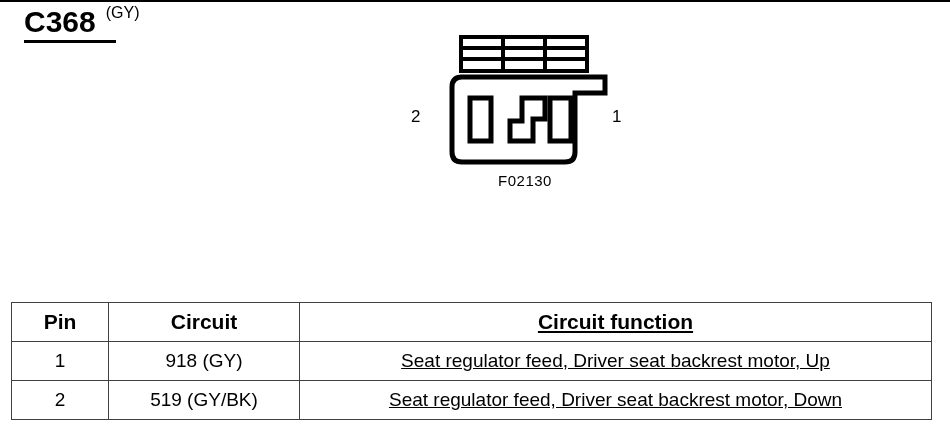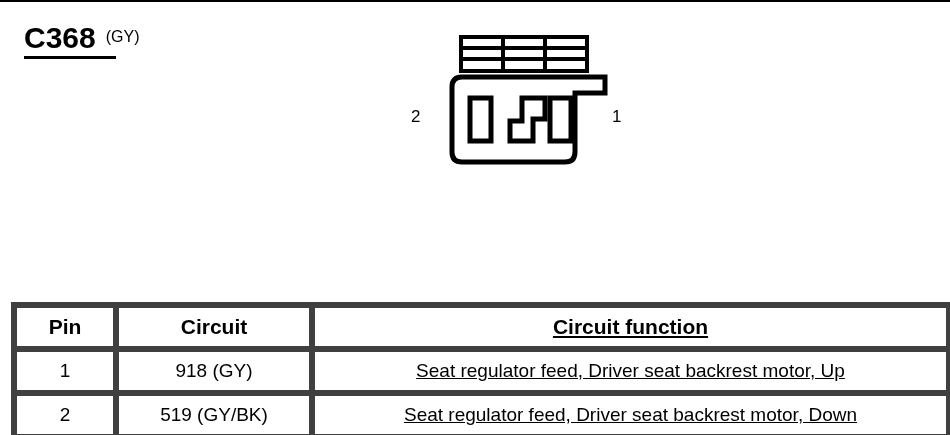--- a/index.html
+++ b/index.html
@@ -26,23 +26,22 @@
   }
 
   
   #header-block {
     position: absolute;
     left: 24px; top: 6px;
     width: 360px;
   }
   #connector-id-row {
     display: flex;
-    align-items: center;
+    align-items: flex-start;
     gap: 10px;
-    margin-top: 16px;
   }
   #connector-id {
     font-size: 30px;
     font-weight: bold;
     letter-spacing: 0px;
     line-height: 32px;
   }
   #connector-color {
     font-size: 16px;
     font-weight: normal;
@@ -103,21 +102,21 @@
     position: absolute;
     left: 11px; top: 302px;
     width: 917px;
   }
   table#pin-table {
     border-collapse: collapse;
     width: 917px;
     table-layout: fixed;
   }
   #pin-table th, #pin-table td {
-    border: 6px solid #404040;
+    border: 1px solid #404040;
     text-align: center;
     vertical-align: middle;
     padding: 0;
     height: 38px;
   }
   #pin-table th {
     font-size: 21px;
     font-weight: bold;
   }
   #pin-table td {
@@ -177,20 +176,21 @@
              L 122 101
              Z" fill="none" stroke="#000" stroke-width="5" stroke-linejoin="miter"></path>
 
     <rect x="150" y="78" width="21" height="43" fill="none" stroke="#000" stroke-width="5"></rect>
   </svg>
 
   <div id="pin-label-left">2</div>
 
   <div id="pin-label-right">1</div>
 
+  <div id="connector-code">F02130</div>
 </div>
 
 <div id="pin-table-wrap">
   <table id="pin-table">
     <thead>
       <tr>
         <th class="col-pin">Pin</th>
         <th class="col-circuit">Circuit</th>
         <th class="col-func">Circuit function</th>
       </tr>

